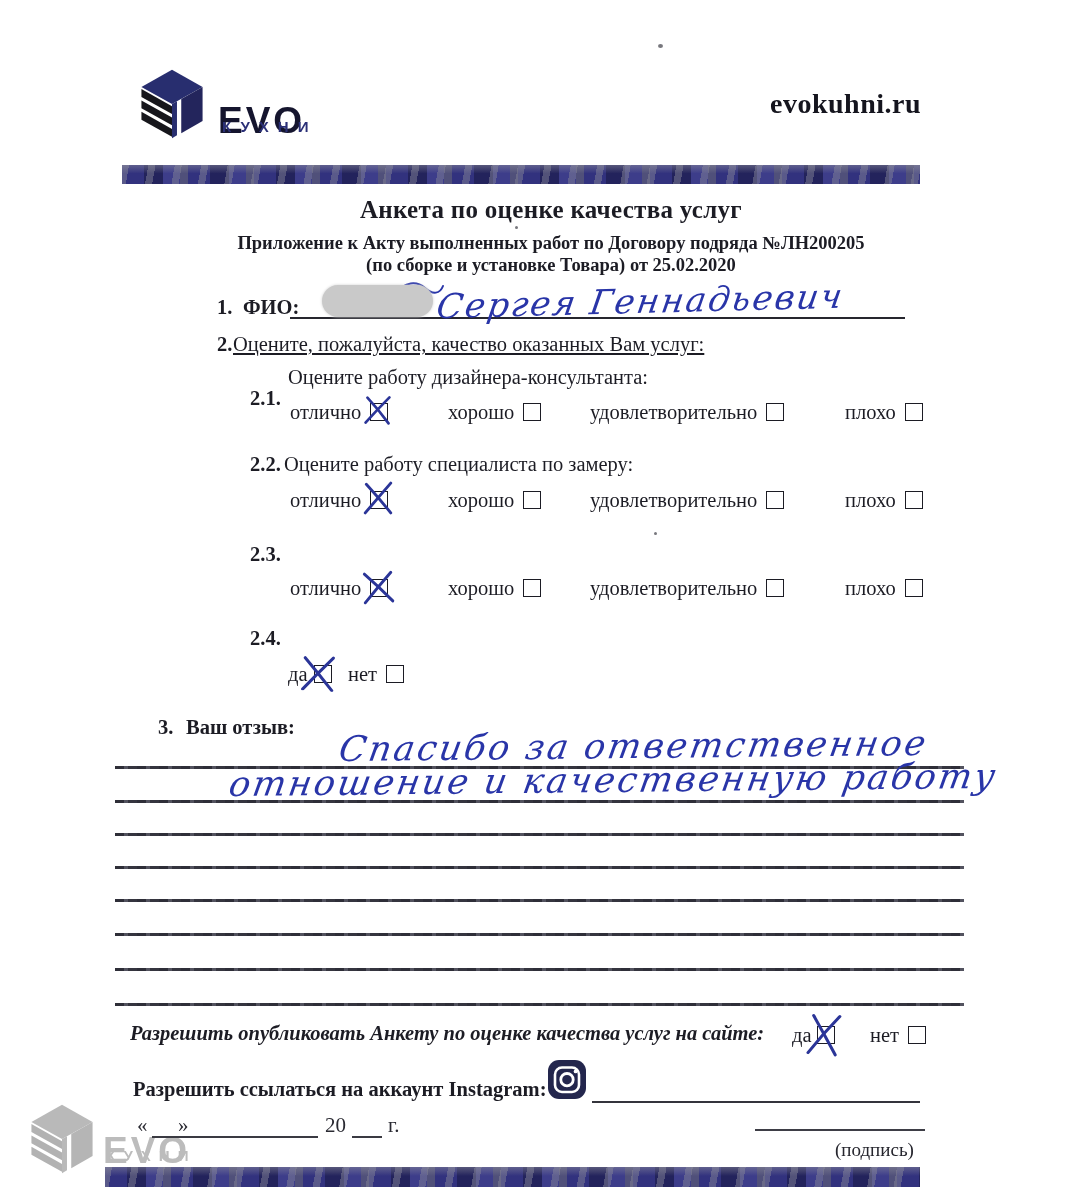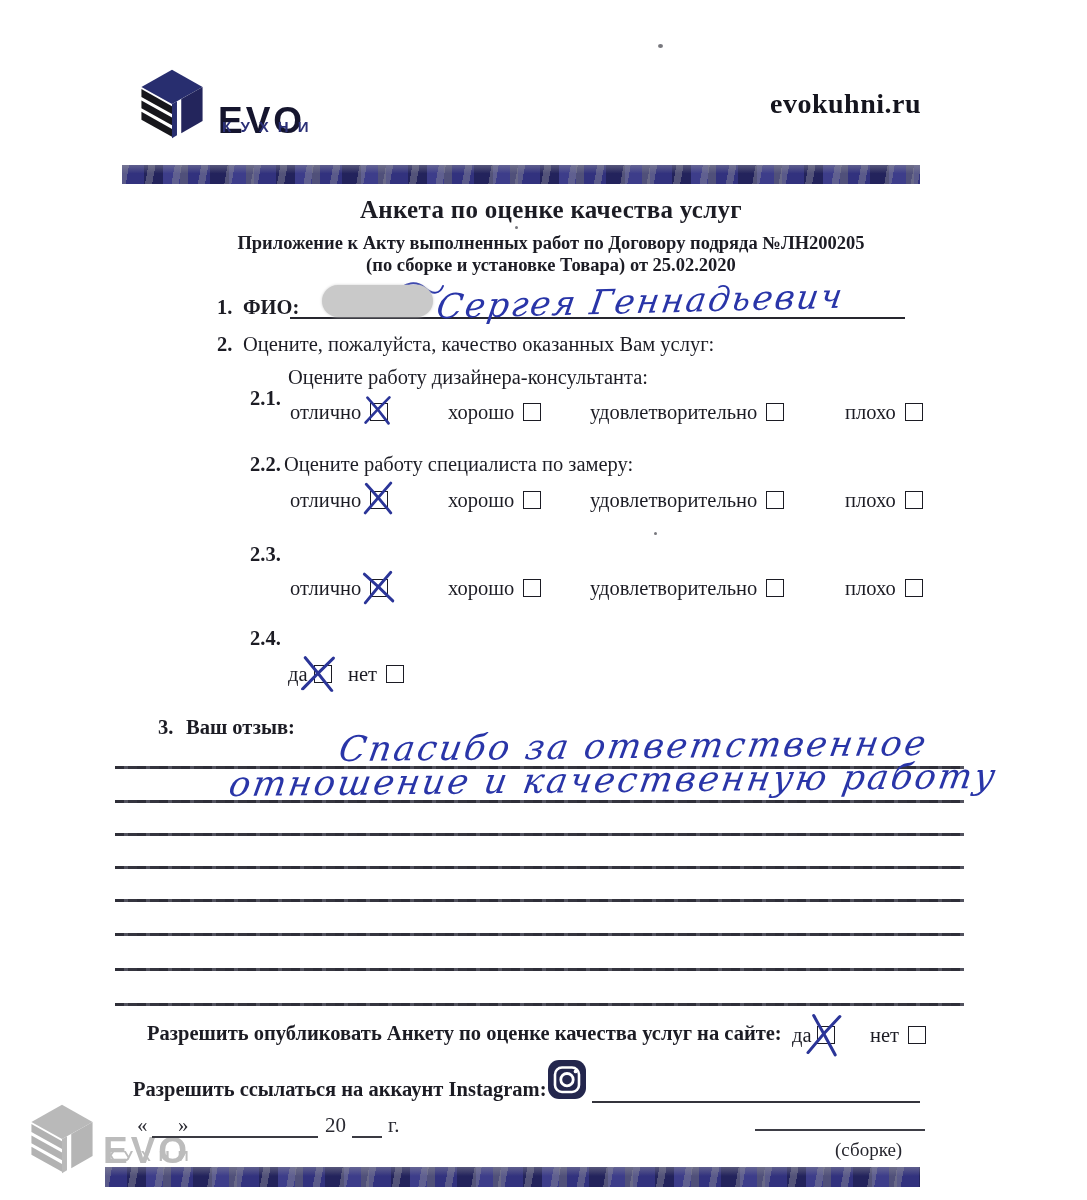--- a/index.html
+++ b/index.html
@@ -83,21 +83,21 @@
   <div class="abs t20 b" style="left:217px;top:296px;">1.</div>
   <div class="abs t20 b" style="left:243px;top:296px;">ФИО:</div>
   <div class="abs u-line" style="left:290px;top:317px;width:615px;"></div>
   <svg class="abs" style="left:393px;top:280px;" width="52" height="16" viewBox="0 0 52 16">
     <path d="M2,14 C12,1 24,1 32,8 S47,14 50,6" stroke="#2935a8" stroke-width="2" fill="none" stroke-linecap="round"></path>
   </svg>
   <div class="abs blob" style="left:322px;top:285px;width:111px;height:32px;"></div>
   <div class="abs hw hw-name" style="left:438px;top:284px;">Сергея Геннадьевич</div>
 
   <div class="abs t20 b" style="left:217px;top:333px;">2.</div>
-  <div class="abs t20" style="left:243px;top:333px;">Оцените, пожалуйста, качество оказанных Вам услуг:</div>
+  <div class="abs t20" style="left:233px;top:333px;text-decoration:underline;">Оцените, пожалуйста, качество оказанных Вам услуг:</div>
 
   <div class="abs t20 b" style="left:250px;top:387px;">2.1.</div>
   <div class="abs t20" style="left:288px;top:366px;">Оцените работу дизайнера-консультанта:</div>
   <div class="abs opt" style="left:290px;top:401px;">
     <span class="opt-label">отлично</span>
     <span class="checkbox x-a checked">
       <svg class="xmark" viewBox="0 0 30 32">
         <path d="M4,4 Q15,15 26,29"></path>
           <path d="M26,3 Q14,16 3,29"></path>
         </svg>
@@ -206,21 +206,21 @@
   <div class="abs rule" style="top:833px;"></div>
   <div class="abs rule" style="top:866px;"></div>
   <div class="abs rule" style="top:899px;"></div>
   <div class="abs rule" style="top:933px;"></div>
   <div class="abs rule" style="top:968px;"></div>
   <div class="abs rule" style="top:1003px;"></div>
 
   <div class="abs hw hw-rev" style="left:340px;top:729px;">Спасибо за ответственное</div>
   <div class="abs hw hw-rev" style="left:230px;top:763px;">отношение и качественную работу</div>
 
-  <div class="abs t20 b" style="left:147px;top:1022px;">Разрешить опубликовать Анкету по оценке качества услуг на сайте:</div>
+  <div class="abs t20 b" style="left:130px;top:1022px;font-style:italic;">Разрешить опубликовать Анкету по оценке качества услуг на сайте:</div>
   <div class="abs opt" style="left:792px;top:1024px;gap:5px;">
     <span class="opt-label">да</span>
     <span class="checkbox x-e checked">
       <svg class="xmark" viewBox="0 0 30 38">
         <path d="M4,4 Q15,19 27,36"></path>
           <path d="M27,2 Q14,19 3,37"></path>
         </svg>
     </span>
   </div>
   <div class="abs opt" style="left:870px;top:1024px;">
@@ -251,21 +251,21 @@
   <div class="abs logo-sub wm" style="left:106px;top:1148px;color:#bcbcbc;letter-spacing:8px;">КУХНИ</div>
 
   <div class="abs u-line" style="left:152px;top:1136px;width:166px;background:#3a3a42;z-index:2;"></div>
   <div class="abs date-txt" style="left:137px;top:1113px;z-index:2;">«</div>
   <div class="abs date-txt" style="left:178px;top:1113px;z-index:2;">»</div>
   <div class="abs date-txt" style="left:325px;top:1113px;z-index:2;">20</div>
   <div class="abs u-line" style="left:352px;top:1136px;width:30px;background:#3a3a42;z-index:2;"></div>
   <div class="abs date-txt" style="left:388px;top:1113px;z-index:2;">г.</div>
 
   <div class="abs u-line" style="left:755px;top:1129px;width:170px;background:#3e3e46;"></div>
-  <div class="abs sig-caption" style="left:835px;top:1139px;">(сборке)</div>
+  <div class="abs sig-caption" style="left:835px;top:1139px;">(подпись)</div>
 
   <div class="abs bar" style="left:105px;top:1167px;width:815px;height:20px;"></div>
 
   <div class="abs speck" style="left:658px;top:44px;width:5px;height:4px;"></div>
   <div class="abs speck" style="left:515px;top:226px;width:3px;height:3px;"></div>
   <div class="abs speck" style="left:654px;top:532px;width:3px;height:3px;"></div>
 
 </div>
 
 </body></html>

